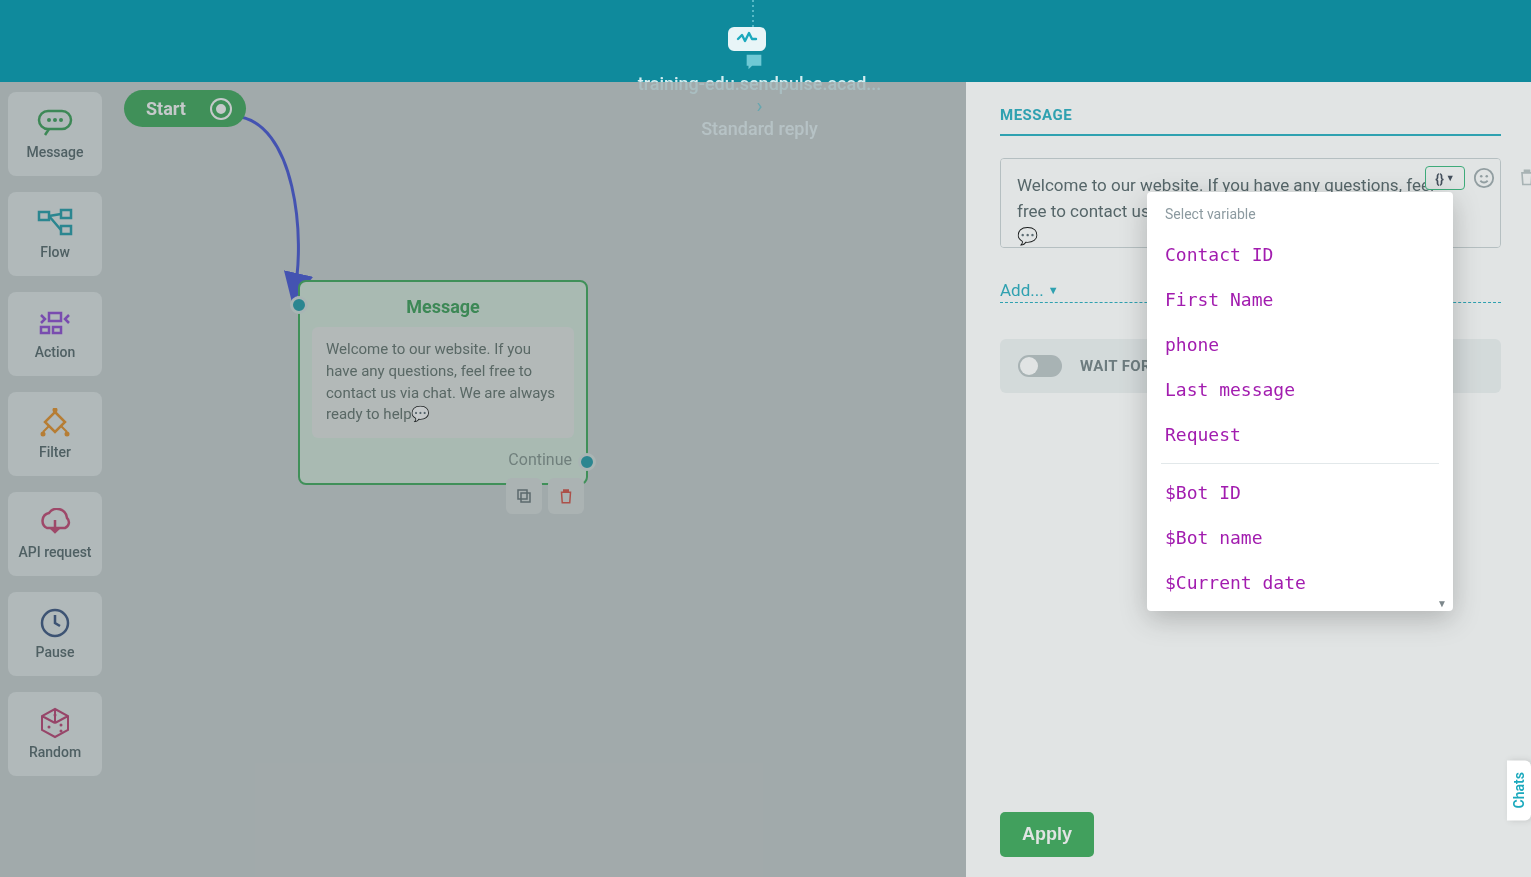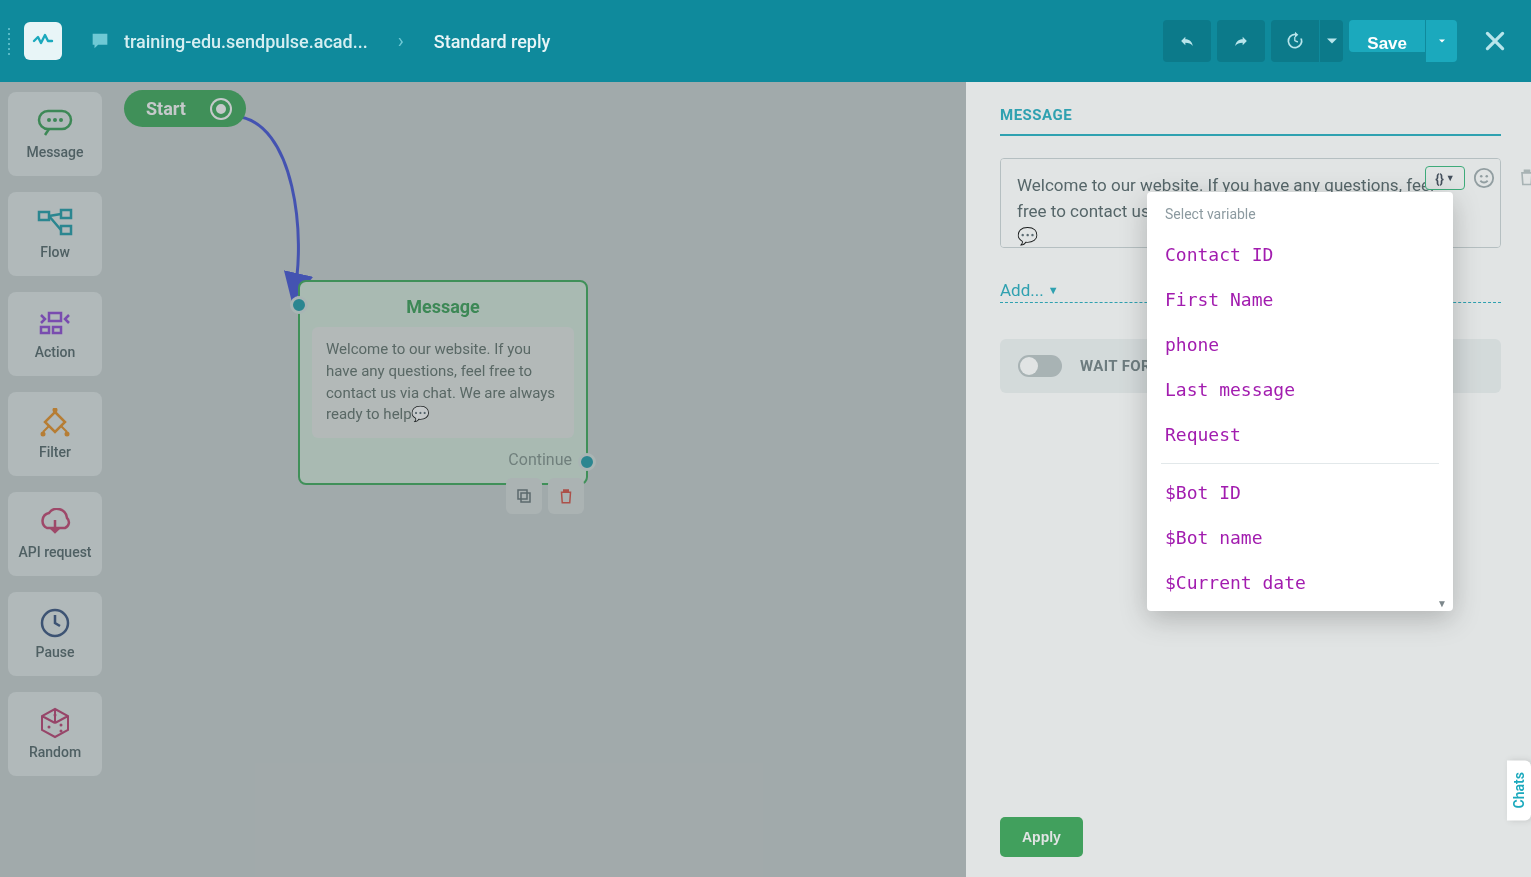--- a/index.html
+++ b/index.html
@@ -1,19 +1,19 @@
 <!DOCTYPE html>
 <html><head>
 <meta charset="utf-8">
 <style>
 * { box-sizing: border-box; margin: 0; padding: 0; }
 body { font-family: -apple-system, BlinkMacSystemFont, "Segoe UI", Roboto, sans-serif; background: #c8cfd0; overflow: hidden; width: 1531px; height: 877px; position: relative; }
 
 
-.header { background: #0f8a9c; height: 82px; display: flex; align-items: center; padding: 0 20px 0 8px; color: #fff; position: relative; }
+.header { background: #0f8a9c; height: 82px; display: flex; align-items: center; padding: 0 20px 0 8px; color: #fff; position: relative; flex-direction: column; }
 .drag-handle { width: 10px; height: 40px; display: flex; flex-direction: column; justify-content: center; gap: 3px; margin-right: 6px; }
 .drag-handle span { display: block; width: 2px; height: 2px; background: #6fc9d5; border-radius: 50%; }
 .logo-box { width: 38px; height: 38px; background: #e8f5f7; border-radius: 6px; display: flex; align-items: center; justify-content: center; margin-right: 26px; }
 .logo-box svg { width: 24px; height: 24px; }
 .chat-icon { width: 24px; height: 24px; display: flex; align-items: center; justify-content: center; margin-right: 12px; }
 .breadcrumb-text { font-size: 18px; color: #d5eef1; font-weight: 500; }
 .bc-sep { margin: 0 30px; color: #6fc9d5; font-size: 20px; }
 .flow-name { font-size: 18px; color: #e8f5f7; font-weight: 500; }
 .header-actions { margin-left: auto; display: flex; gap: 6px; align-items: center; }
 .hbtn { width: 48px; height: 42px; background: #0c7a8a; border: none; border-radius: 4px; display: flex; align-items: center; justify-content: center; cursor: pointer; }
@@ -63,21 +63,21 @@
 .var-btn .braces { font-weight: 700; color: #374151; font-size: 13px; }
 .var-btn .dd { font-size: 9px; color: #374151; }
 .emoji-btn { width: 22px; height: 22px; cursor: pointer; }
 .trash-outer { position: absolute; right: -36px; top: 8px; }
 .add-link { margin-top: 28px; color: #1ba9bd; font-size: 17px; border-bottom: 1px dashed #1ba9bd; display: inline-flex; align-items: center; gap: 4px; cursor: pointer; padding-bottom: 2px; }
 .add-link .dd { font-size: 11px; }
 .wait-row { margin-top: 36px; background: #eef2f3; border-radius: 6px; padding: 16px 18px; display: flex; align-items: center; gap: 18px; }
 .toggle { width: 44px; height: 22px; background: #b6c0c2; border-radius: 12px; position: relative; cursor: pointer; }
 .toggle::after { content: ''; position: absolute; left: 2px; top: 2px; width: 18px; height: 18px; background: #fff; border-radius: 50%; }
 .wait-label { color: #6b7a7e; font-weight: 700; font-size: 15px; letter-spacing: 0.4px; }
-.apply-btn { margin-top: auto; background: #33a852; color: #fff; font-size: 14px; font-weight: 600; border: none; border-radius: 5px; padding: 12px 22px; cursor: pointer; align-self: flex-start; }
+.apply-btn { margin-top: auto; background: #33a852; color: #fff; font-size: 18px; font-weight: 600; border: none; border-radius: 5px; padding: 12px 22px; cursor: pointer; align-self: flex-start; }
 
 
 .var-dropdown { position: absolute; right: 78px; top: 192px; width: 306px; background: #fff; border-radius: 4px; box-shadow: 0 8px 28px rgba(0,0,0,0.22); z-index: 50; padding: 10px 0 6px; }
 .vd-head { color: #8c9aa0; font-size: 14px; padding: 4px 18px 10px; }
 .vd-list { max-height: 394px; overflow-y: auto; }
 .vd-item { font-family: ui-monospace, "SF Mono", Menlo, Consolas, monospace; font-size: 18px; color: #a21caf; padding: 12px 18px; cursor: pointer; }
 .vd-sep { height: 1px; background: #e2e8ea; margin: 6px 14px; }
 .vd-scroll::-webkit-scrollbar { width: 12px; }
 .vd-scroll::-webkit-scrollbar-thumb { background: #cfd6d8; border-radius: 6px; }
 .vd-corner { position: absolute; right: 6px; bottom: 2px; font-size: 10px; color: #7c878b; }

